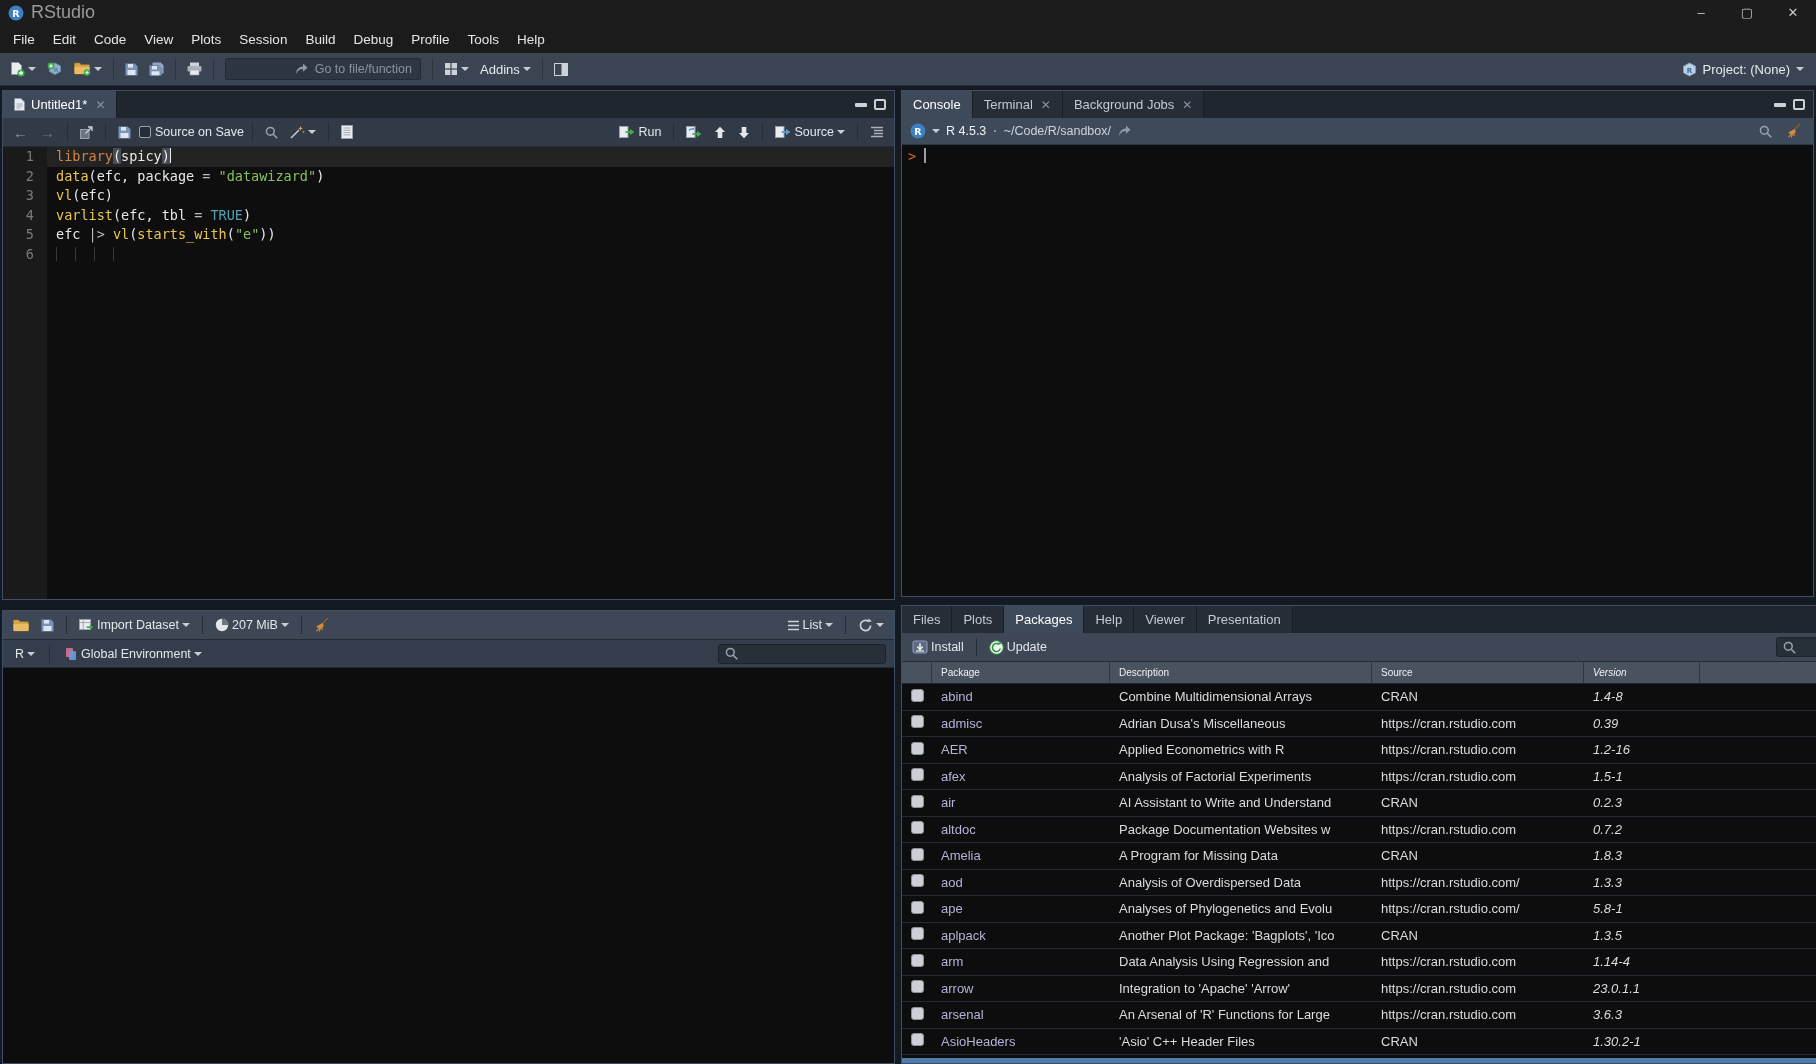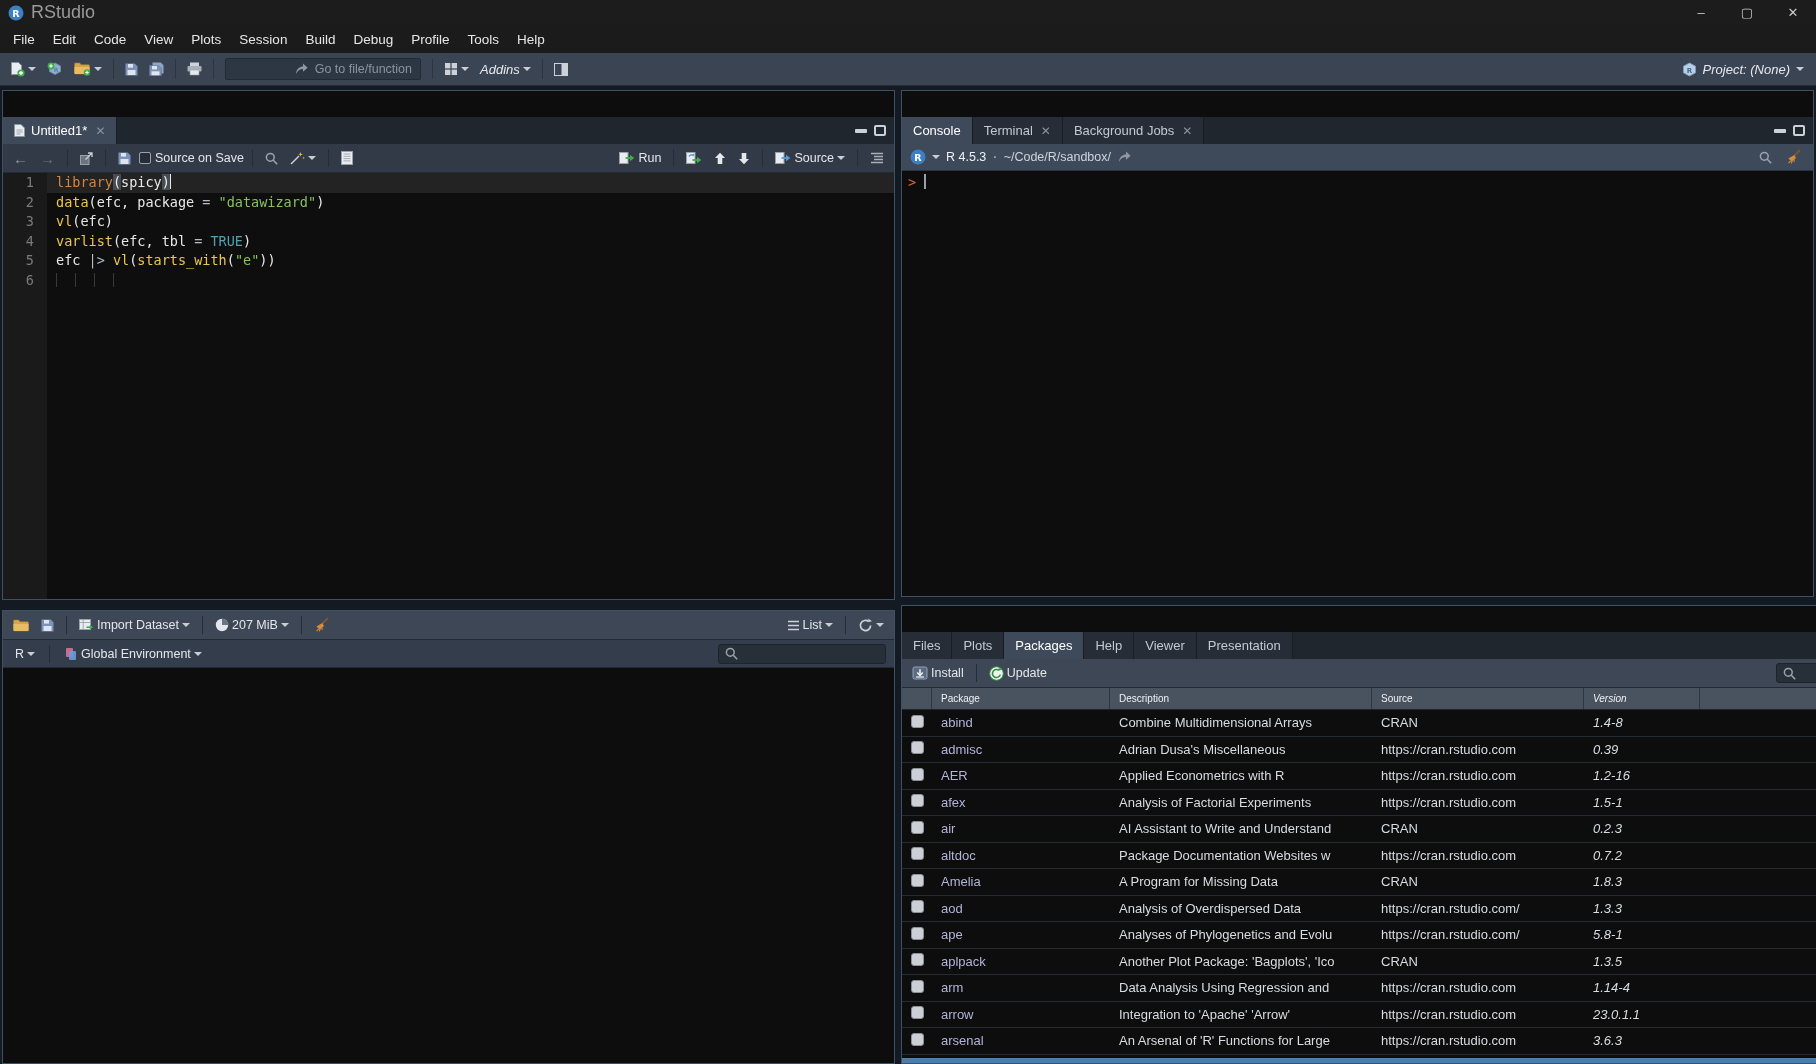--- a/index.html
+++ b/index.html
@@ -15,32 +15,32 @@
   .menu-item { color:#e6e6e6; font-size:13.5px; padding:4px 9px; border-radius:2px; }
   .maintoolbar { height:33px; background:#3b4452; border-top:1px solid #2a30. ; border-bottom:1px solid #262d38;
                  display:flex; align-items:center; padding:0 6px; gap:3px; }
   .tb-btn { display:flex; align-items:center; gap:3px; padding:3px 4px; border-radius:3px; }
   .tb-sep { width:1px; height:20px; background:#2c3440; margin:0 4px; }
   .caret { width:0; height:0; border-left:4px solid transparent; border-right:4px solid transparent;
            border-top:4px solid #c9ced6; display:inline-block; }
   .goto-box { display:flex; align-items:center; gap:7px; background:#2d3643; border:1px solid #222a35;
               border-radius:2px; height:22px; width:196px; padding:0 8px; margin:0 4px;justify-content:flex-end; }
   .goto-box span.ph { color:#8b939e; font-size:12.5px; }
-  .tb-label { color:#e6e9ee; font-size:13px;font-style:italic; }
+  .tb-label { color:#e6e9ee; font-size:13px; }
   .project-chip { margin-left:auto; display:flex; align-items:center; gap:6px; padding-right:6px; }
 
   
   .workspace { position:relative; height:978px; background:#131a22; }
   .pane { position:absolute; background:#0d0d0d; border:1px solid #3f5064; display:flex; flex-direction:column; overflow:hidden; }
   #source-pane  { left:2px;  top:4px;   width:893px; height:510px; }
   #console-pane { left:901px; top:4px;  width:913px; height:507px; }
   #env-pane     { left:2px;  top:524px; width:893px; bottom:0; }
   #files-pane   { left:901px; top:519px; width:1085px; bottom:0; }
 
-  .tabbar { height:27px; background:#20262e; display:flex; align-items:stretch; flex:none;margin-top:26px; }
+  .tabbar { height:27px; background:#20262e; display:flex; align-items:stretch; flex:none; }
   .tab { display:flex; align-items:center; gap:6px; padding:0 11px; font-size:13px; color:#c3c9d1;
          background:#272d36; border-right:1px solid #191e25; }
   .tab.active { background:#3e4959; color:#ffffff; }
   .tab .x { color:#8a93a0; font-size:12px; margin-left:2px; }
   .pane-winbtns { margin-left:auto; display:flex; align-items:center; gap:7px; padding-right:8px; }
   .btn-min { width:12px; height:4px; background:#cdd2d9; border-radius:1px; }
   .btn-max { width:12px; height:11px; border:2px solid #cdd2d9; border-radius:2px; }
 
   .panetoolbar { height:29px; background:#313a46; border-bottom:1px solid #232a34; display:flex;
                  align-items:center; padding:0 6px; gap:4px; flex:none; }

